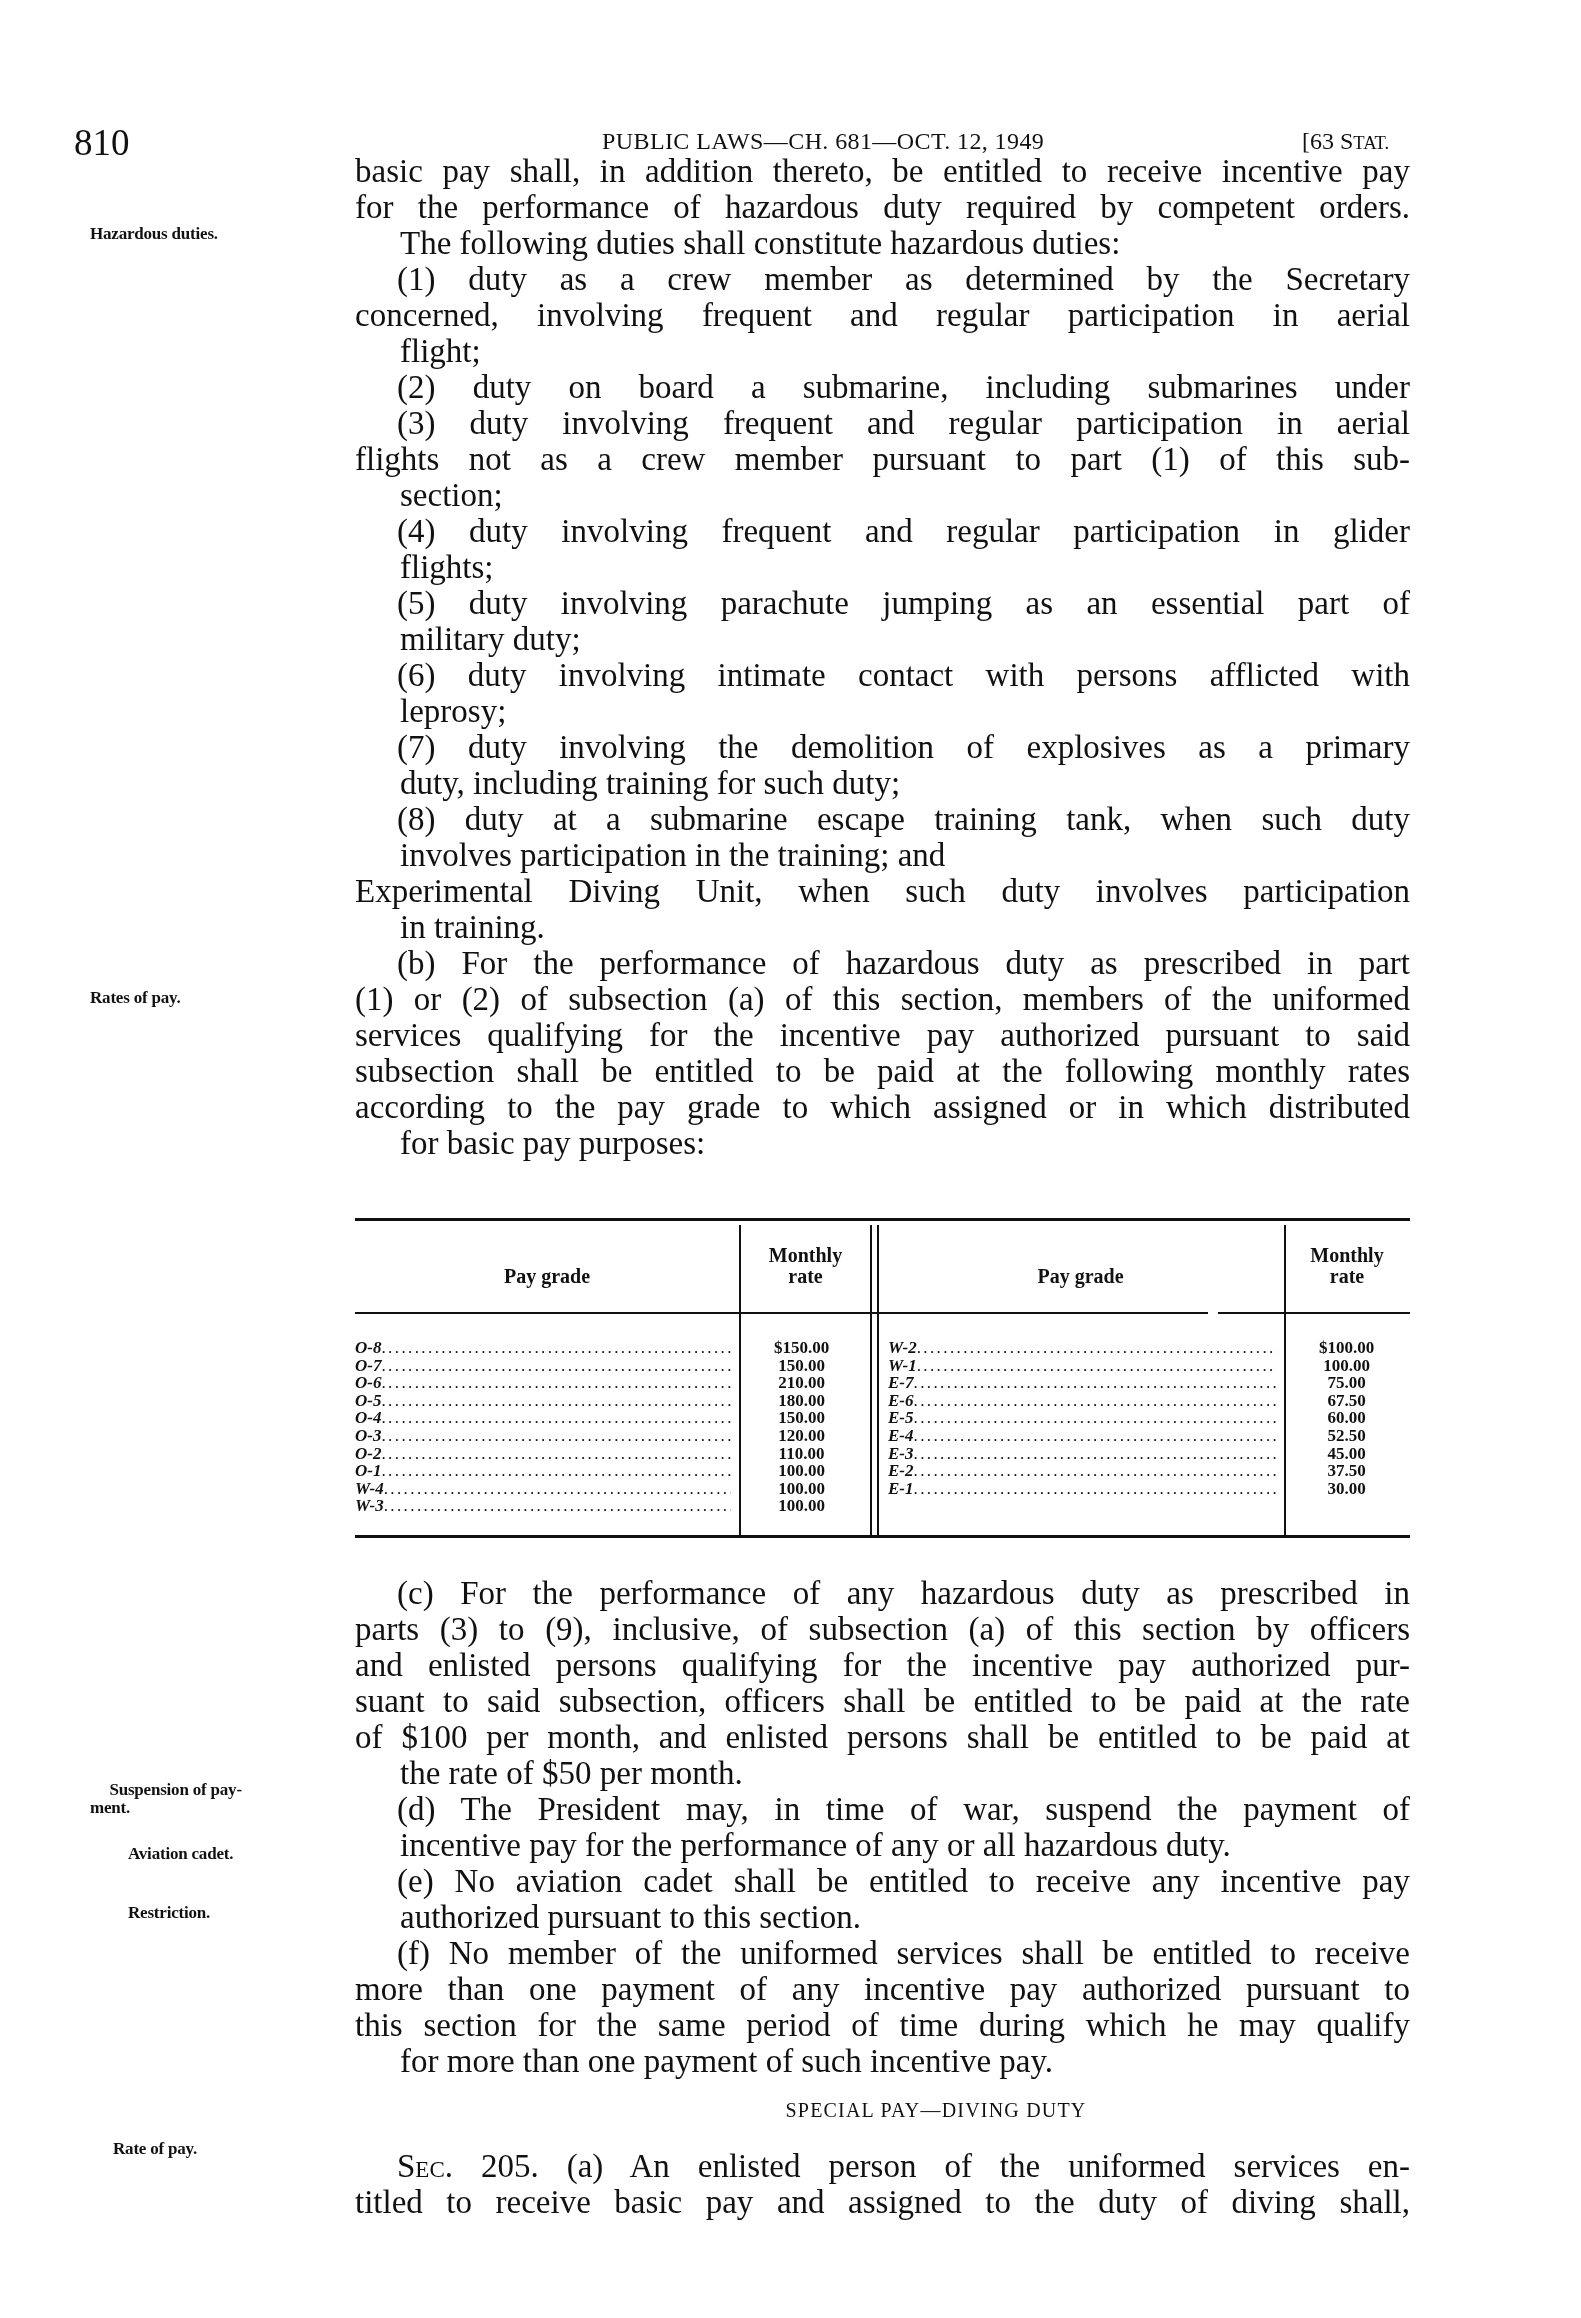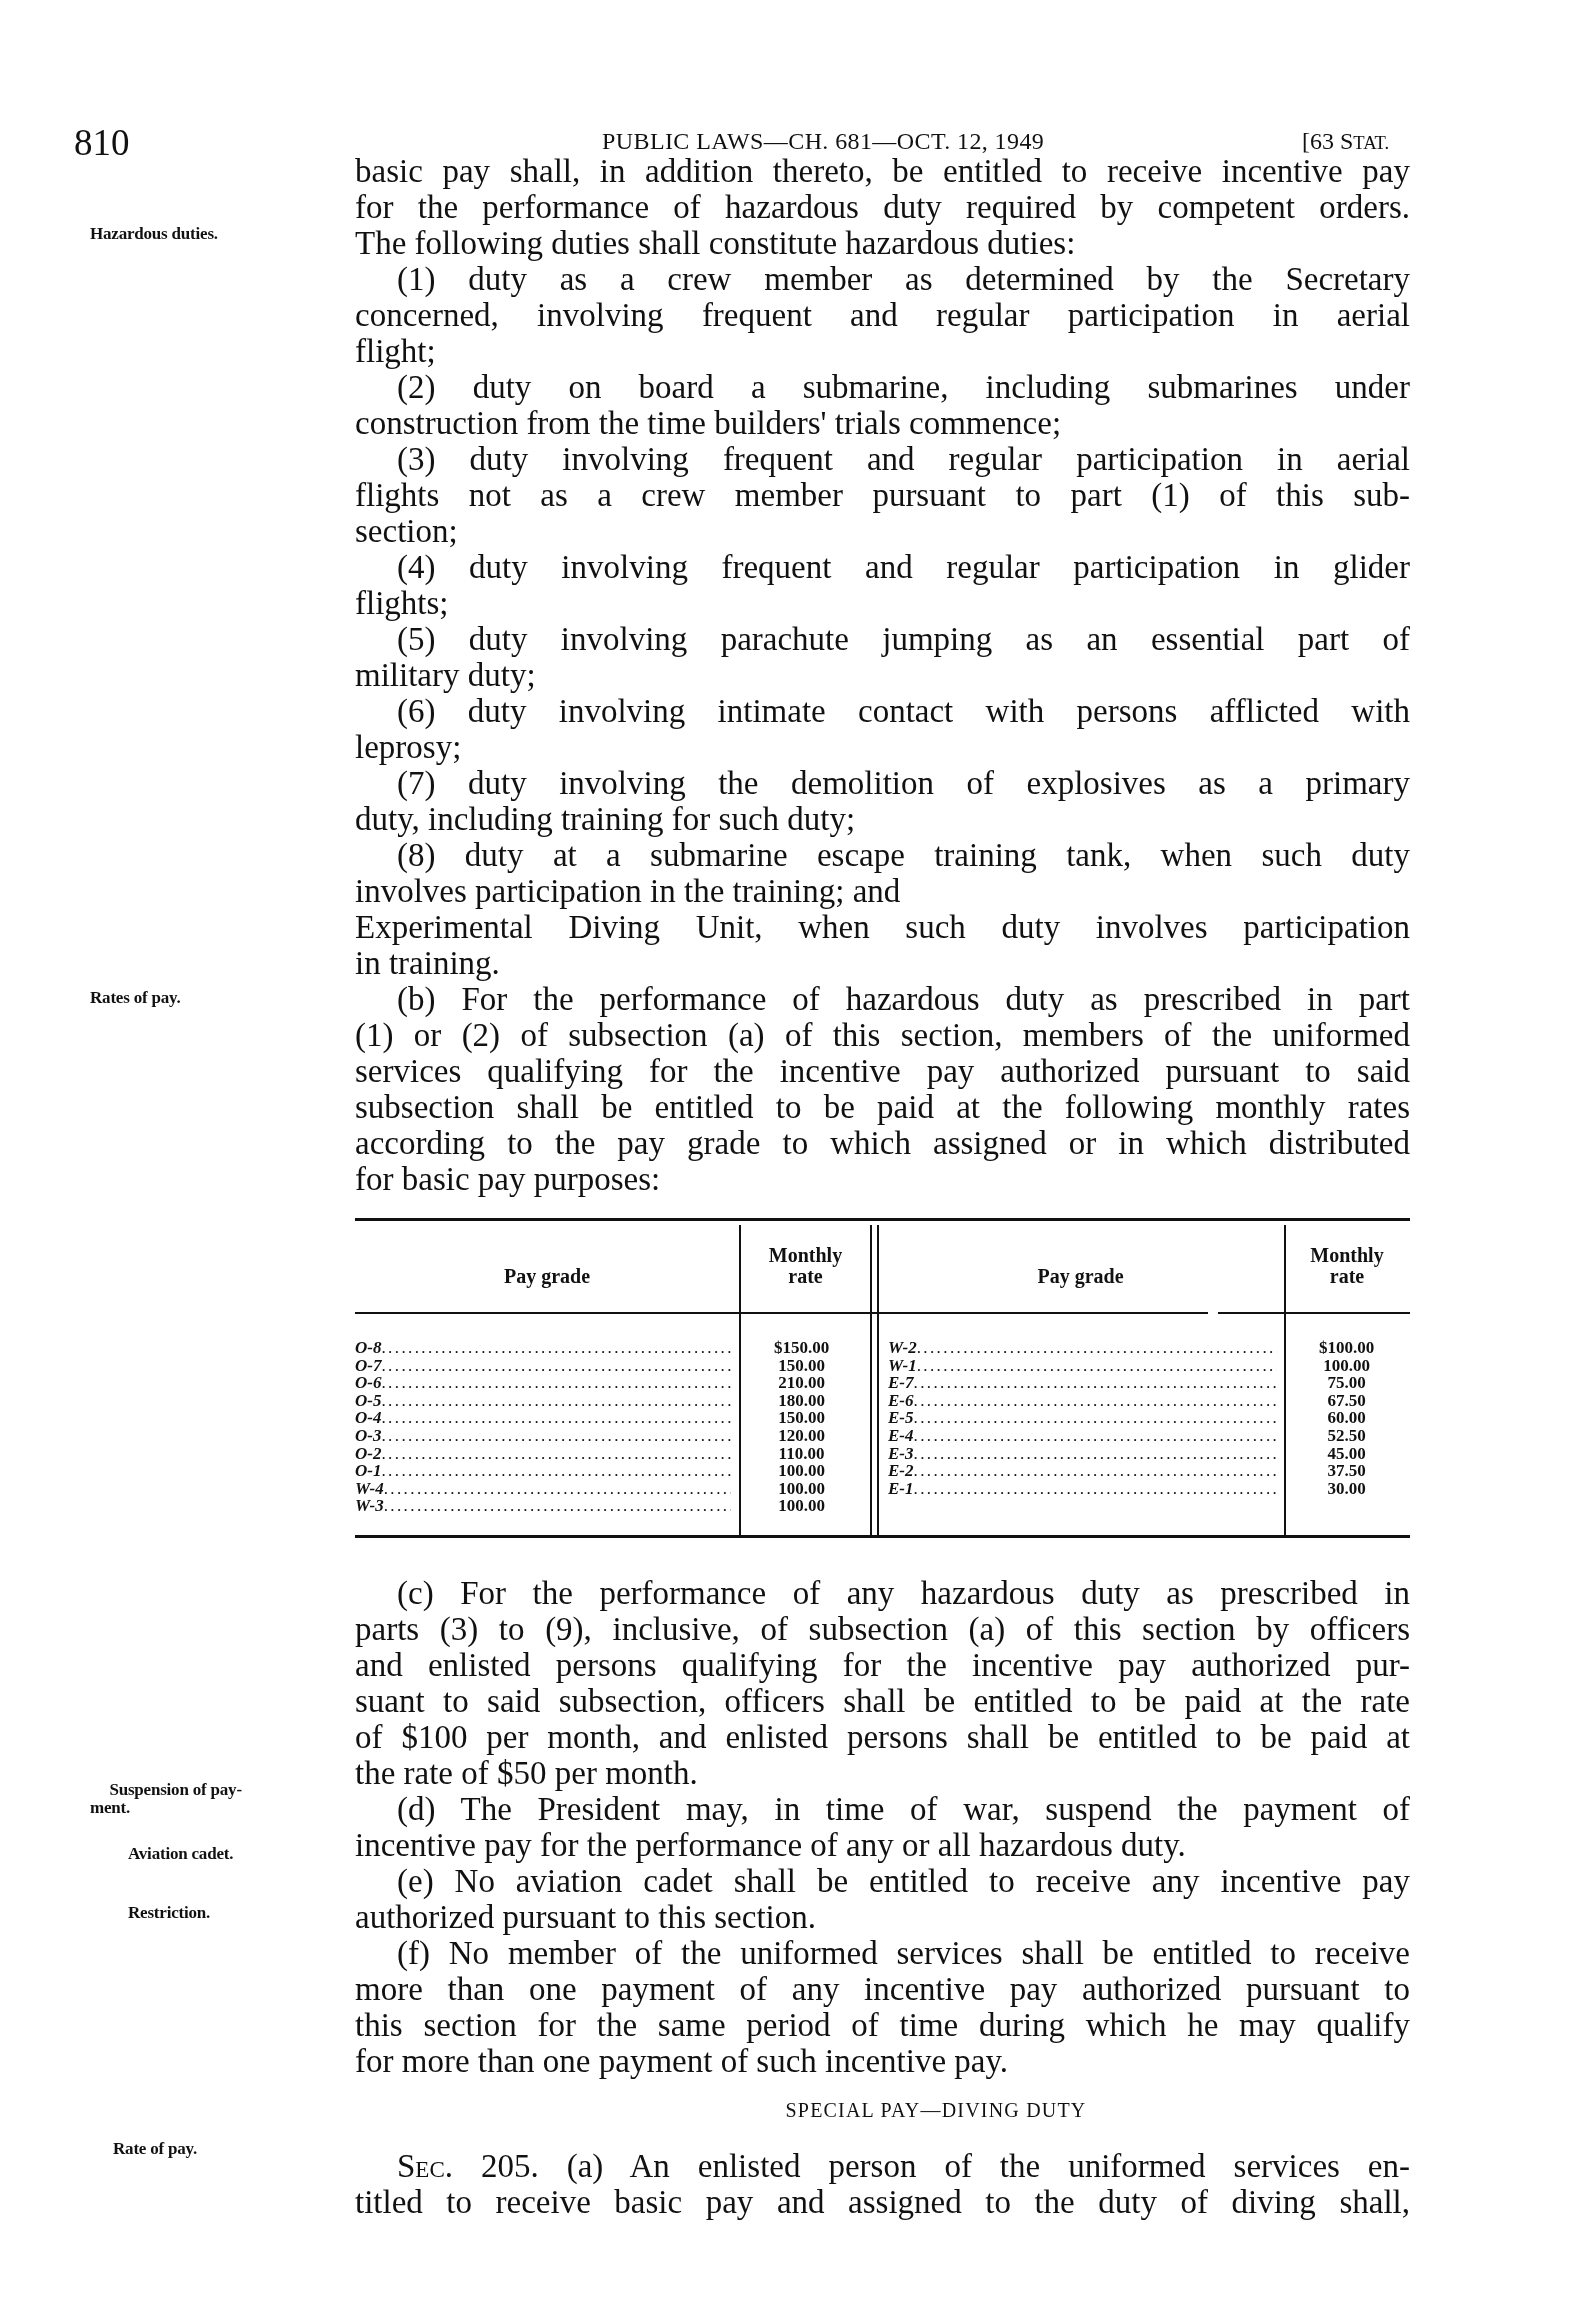--- a/index.html
+++ b/index.html
@@ -5,21 +5,21 @@
   html, body { margin:0; padding:0; background:#ffffff; }
   body { width:1581px; height:2319px; position:relative; overflow:hidden; color:#111;
          font-family:"Liberation Serif","DejaVu Serif",serif; }
   .abs { position:absolute; }
   .pagenum { left:74px; top:121px; font-size:37px; }
   .runhead { left:602px; top:128px; font-size:24px; letter-spacing:0.4px; }
   .stat { left:1302px; top:128px; font-size:24px; }
   .stat .sc { font-size:18.6px; }
   .body { left:355px; width:1055px; font-size:33px; line-height:36px; text-align:justify; }
   .line { display:block; white-space:nowrap; text-align-last:justify; height:36px; }
-  .line.last { text-align-last:left; }
+  .line.last { text-align-last:left;margin-left:45px; }
   .ind { padding-left:42px; }
   .margin { font-size:17px; line-height:18px; left:90px; width:234px; font-weight:bold; letter-spacing:-0.2px; }
   .margin.sus { text-indent:19.4px; }
   
   .tbl { left:355px; top:1218px; width:1055px; height:320px; }
   .tbl .rule-top { position:absolute; left:0; right:0; top:0; height:3.2px; background:#111; }
   .tbl .rule-bot { position:absolute; left:0; right:0; bottom:0; height:3.2px; background:#111; }
   .tbl .rule-head { position:absolute; top:94px; height:2.4px; background:#111; }
   .tbl .vl { position:absolute; top:6.5px; bottom:3.2px; width:1.6px; background:#111; }
   .th { position:absolute; top:11.3px; font-size:20px; line-height:21px; text-align:center; font-weight:bold;margin-top:16px; }
@@ -46,21 +46,20 @@
 <div class="abs margin" style="top:2140px; left:113px;">Rate of pay.</div>
 
 <div class="abs body" style="top:153px;">
   <span class="line">basic pay shall, in addition thereto, be entitled to receive incentive pay</span>
   <span class="line">for the performance of hazardous duty required by competent orders.</span>
   <span class="line last">The following duties shall constitute hazardous duties:</span>
   <span class="line ind">(1) duty as a crew member as determined by the Secretary</span>
   <span class="line">concerned, involving frequent and regular participation in aerial</span>
   <span class="line last">flight;</span>
   <span class="line ind">(2) duty on board a submarine, including submarines under</span>
-  <span class="line last">construction from the time builders' trials commence;</span>
   <span class="line ind">(3) duty involving frequent and regular participation in aerial</span>
   <span class="line">flights not as a crew member pursuant to part (1) of this sub-</span>
   <span class="line last">section;</span>
   <span class="line ind">(4) duty involving frequent and regular participation in glider</span>
   <span class="line last">flights;</span>
   <span class="line ind">(5) duty involving parachute jumping as an essential part of</span>
   <span class="line last">military duty;</span>
   <span class="line ind">(6) duty involving intimate contact with persons afflicted with</span>
   <span class="line last">leprosy;</span>
   <span class="line ind">(7) duty involving the demolition of explosives as a primary</span>

